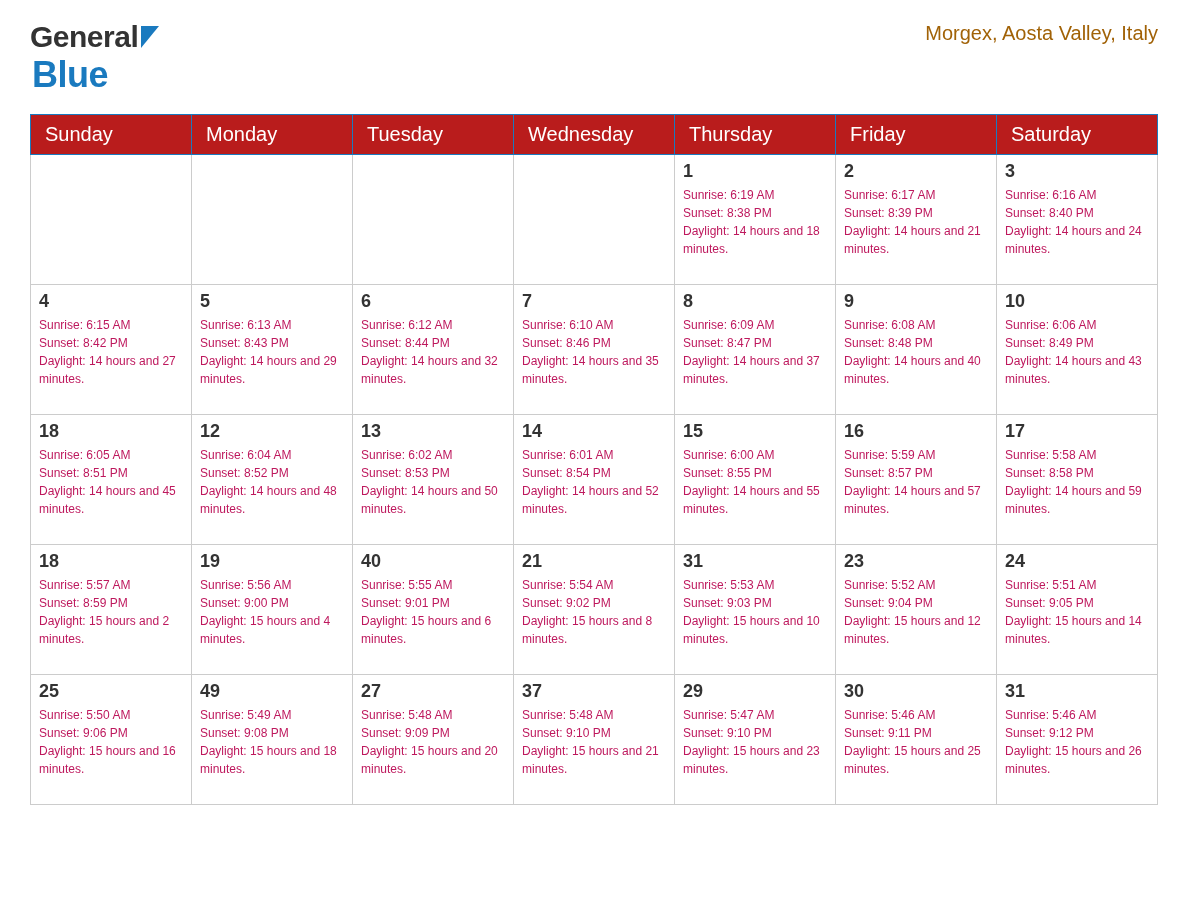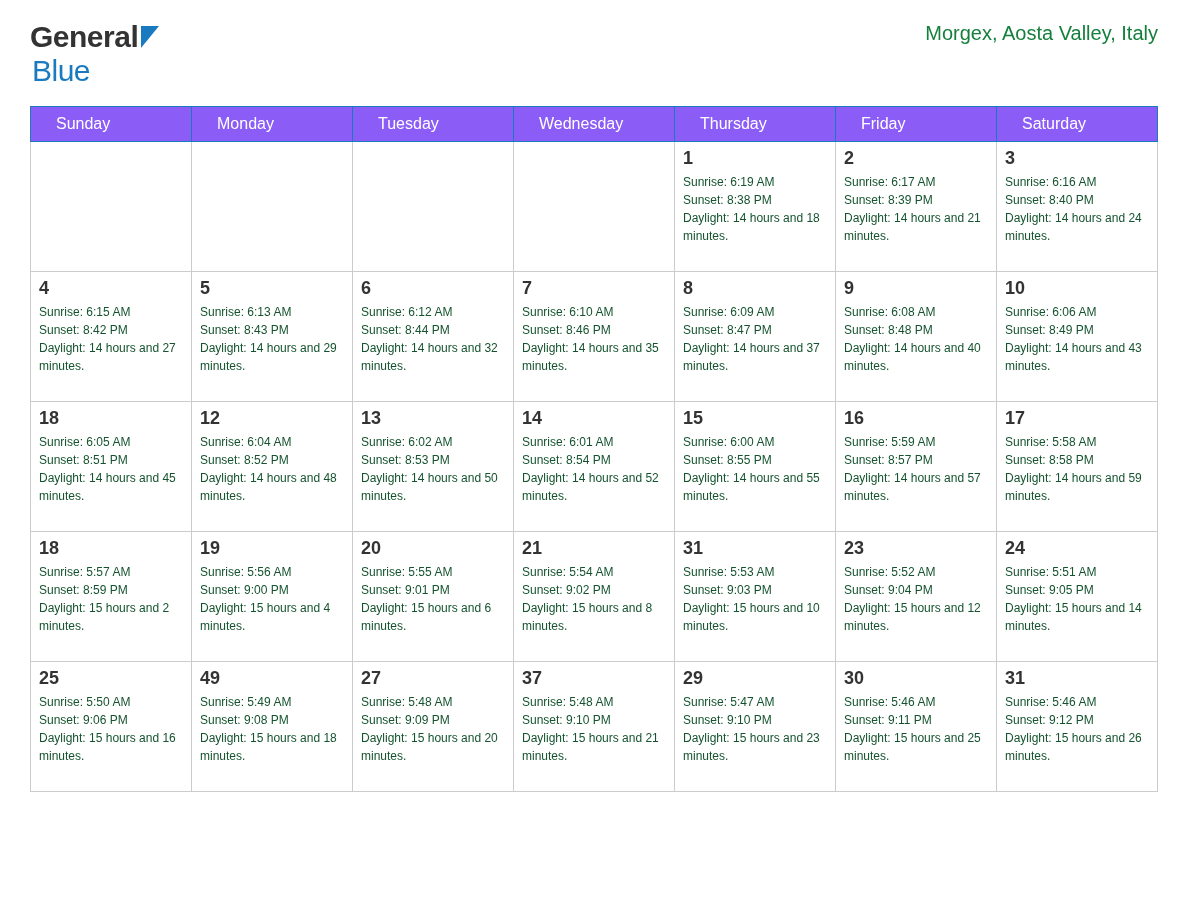--- a/index.html
+++ b/index.html
@@ -21,33 +21,33 @@
       text-align: right;
     }
     .month-title {
       font-size: 52px;
       font-weight: bold;
       color: #333;
       line-height: 1.1;
     }
     .location-title {
       font-size: 20px;
-      color: #15803d;
+      color: #a16207;
       margin-top: 2px;
     }
     .calendar {
       width: 100%;
       border-collapse: collapse;
       margin-top: 10px;
     }
     .calendar th {
-      background-color: #8b5cf6;
+      background-color: #b91c1c;
       color: #fff;
-      padding: 8px 25px;
-      font-size: 16px;
+      padding: 8px 14px;
+      font-size: 20px;
       font-weight: normal;
       text-align: left;
       border: 1px solid #1a7abf;
     }
     .calendar td {
       border: 1px solid #ccc;
       padding: 6px 8px;
       vertical-align: top;
       width: calc(100% / 7);
       min-height: 110px;
@@ -55,43 +55,43 @@
     }
     .day-number {
       font-size: 18px;
       font-weight: bold;
       color: #333;
       display: block;
       margin-bottom: 4px;
     }
     .day-info {
       font-size: 12px;
-      color: #14532d;
+      color: #be185d;
       line-height: 1.5;
     }
     .empty-cell {
       background: #fff;
     }
     .logo-container {
       display: flex;
       flex-direction: column;
     }
     .logo-row {
       display: flex;
       align-items: flex-end;
     }
     .general-text {
       font-size: 30px;
       font-weight: bold;
       color: #333;
       letter-spacing: -0.5px;
     }
     .blue-text {
-      font-size: 30px;
-      font-weight: normal;
+      font-size: 36px;
+      font-weight: bold;
       color: #1a7abf;
       margin-top: 0px;
       letter-spacing: -0.5px;
     }
   </style>
 </head>
 <body>
 
 <div class="header">
   <div class="logo-container">
@@ -202,21 +202,21 @@
       <tr>
         <td>
           <span class="day-number">18</span>
           <div class="day-info">Sunrise: 5:57 AM<br>Sunset: 8:59 PM<br>Daylight: 15 hours and 2 minutes.</div>
         </td>
         <td>
           <span class="day-number">19</span>
           <div class="day-info">Sunrise: 5:56 AM<br>Sunset: 9:00 PM<br>Daylight: 15 hours and 4 minutes.</div>
         </td>
         <td>
-          <span class="day-number">20</span>
+          <span class="day-number">40</span>
           <div class="day-info">Sunrise: 5:55 AM<br>Sunset: 9:01 PM<br>Daylight: 15 hours and 6 minutes.</div>
         </td>
         <td>
           <span class="day-number">21</span>
           <div class="day-info">Sunrise: 5:54 AM<br>Sunset: 9:02 PM<br>Daylight: 15 hours and 8 minutes.</div>
         </td>
         <td>
           <span class="day-number">31</span>
           <div class="day-info">Sunrise: 5:53 AM<br>Sunset: 9:03 PM<br>Daylight: 15 hours and 10 minutes.</div>
         </td>

